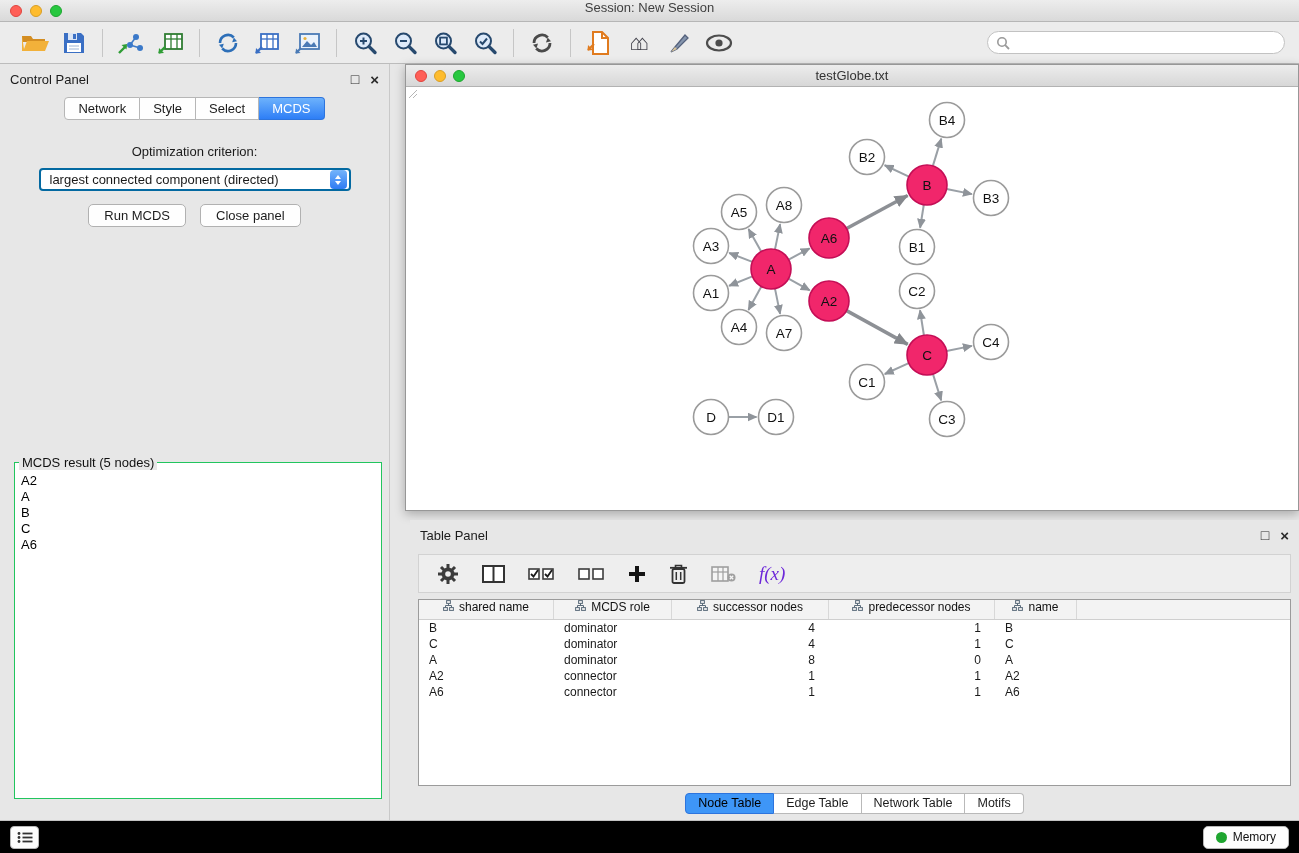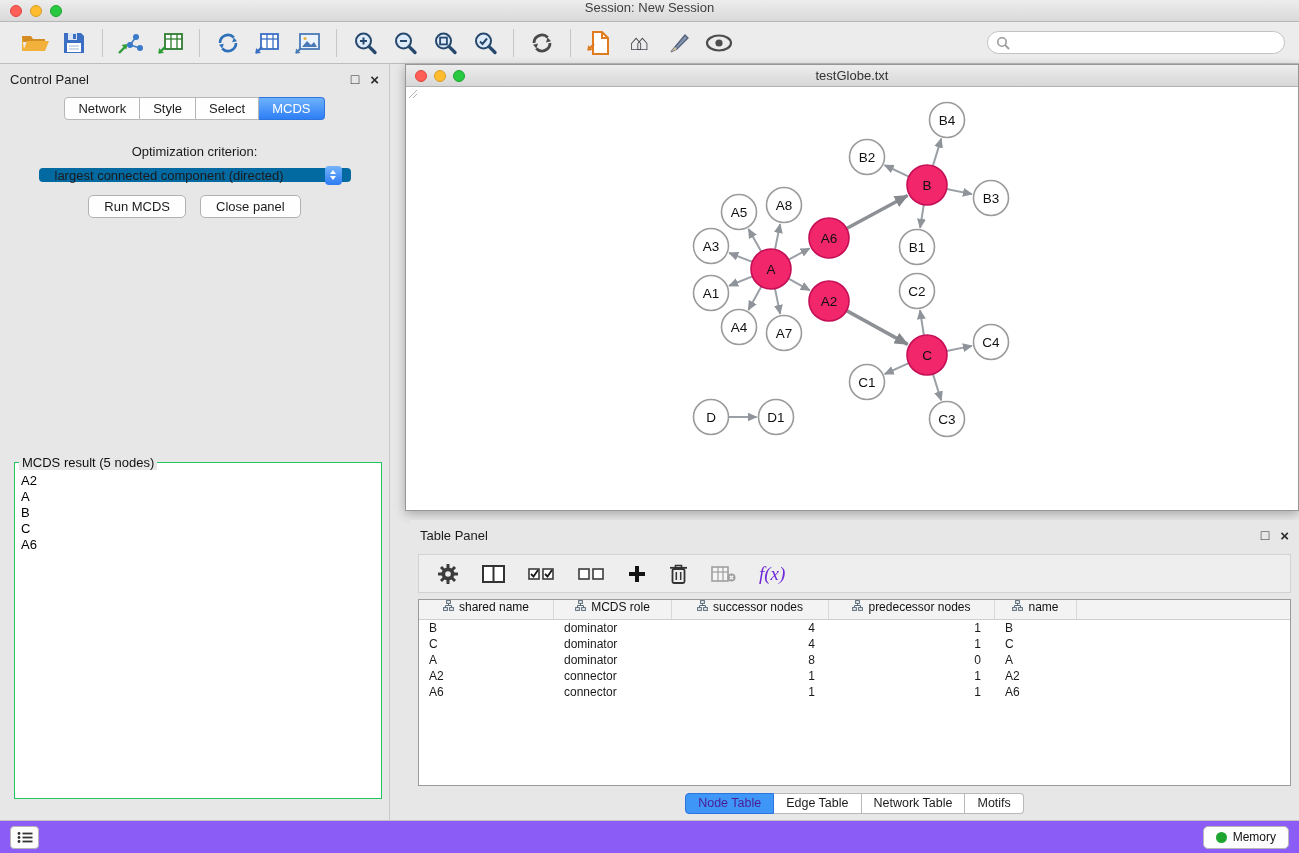--- a/index.html
+++ b/index.html
@@ -28,21 +28,21 @@
   .panel-header{height:30px;display:flex;align-items:center;padding:0 10px;font-size:13px;color:#1c1c1c}
   .win-icons{margin-left:auto;display:flex;gap:11px;align-items:center}
   .win-icons span{font-size:14px;color:#2b2b2b;line-height:1}
   .win-icons .x{font-weight:bold;font-size:15px}
   .cp-tabs{display:flex;justify-content:center;margin-top:3px}
   .cp-tab{font-size:13px;height:23px;line-height:21px;padding:0 13px;background:#fefefe;border:1px solid #b6b6b6;border-left:none;color:#1c1c1c}
   .cp-tab:first-child{border-left:1px solid #b6b6b6;border-radius:4px 0 0 4px}
   .cp-tab:last-child{border-radius:0 4px 4px 0}
   .cp-tab.active{background:linear-gradient(#6db2fc,#2e7ef6);color:#fff;border-color:#2d74dd}
   .opt-label{text-align:center;margin-top:24px;font-size:13px}
-  .combo{margin:9px auto 0;width:312px;height:14px;background:#fff;border:7px solid #0369a1;border-radius:4px;display:flex;align-items:center}
+  .combo{margin:9px auto 0;width:312px;height:23px;background:#fff;border:2px solid #0369a1;border-radius:4px;display:flex;align-items:center}
   .combo-text{flex:1;padding:0 9px;font-size:13px;white-space:nowrap;overflow:hidden}
   .combo-step{width:17px;height:19px;margin-right:2px;border-radius:4px;background:linear-gradient(#74b4fb,#2e7bf3);display:flex;flex-direction:column;align-items:center;justify-content:center;gap:2px}
   .tri-up{width:0;height:0;border-left:3.5px solid transparent;border-right:3.5px solid transparent;border-bottom:4px solid #fff}
   .tri-dn{width:0;height:0;border-left:3.5px solid transparent;border-right:3.5px solid transparent;border-top:4px solid #fff}
   .cp-buttons{display:flex;justify-content:center;gap:14px;margin-top:13px}
   .cp-btn{height:23px;padding:0 15px;background:#fefefe;border:1px solid #b1b1b1;border-radius:5px;font-size:13px;color:#1c1c1c}
   .mcds-fieldset{position:absolute;left:14px;top:391px;width:368px;height:344px;border:1px solid #22c55e;background:#fff}
   .mcds-fieldset legend{font-size:13px;color:#111;background:#e7e7e7;padding:0 3px;margin-left:4px}
   .mcds-list{padding:3px 6px;font-size:13px;line-height:16px;color:#000}
 
@@ -64,24 +64,24 @@
   .th{display:flex;justify-content:center;gap:5px;border-right:1px solid #d8d8d8;height:100%;color:#111}
   .tbl-body{font-size:12px}
   .tr{display:flex;height:16px;align-items:center}
   .td{overflow:hidden;white-space:nowrap}
   .td.left{padding-left:10px;text-align:left}
   .td.right{padding-right:14px;text-align:right}
   .tp-tabs{display:flex;justify-content:center;margin-top:7px}
   .tp-tab{font-size:12.5px;height:21px;line-height:19px;padding:0 12px;background:#fff;border:1px solid #b9b9b9;border-left:none;color:#1c1c1c}
   .tp-tab:first-child{border-left:1px solid #b9b9b9;border-radius:4px 0 0 4px}
   .tp-tab:last-child{border-radius:0 4px 4px 0}
-  .tp-tab.active{background:#3e96f7;border-color:#2d74dd;color:#4c1d95}
+  .tp-tab.active{background:#3e96f7;border-color:#2d74dd;color:#000000}
 
   
-  .statusbar{position:absolute;left:0;top:820px;width:1299px;height:33px;background:#8b5cf6;border-top:1px solid #c2c2c2;display:flex;align-items:center;padding:0 10px}
+  .statusbar{position:absolute;left:0;top:820px;width:1299px;height:33px;background:#000000;border-top:1px solid #c2c2c2;display:flex;align-items:center;padding:0 10px}
   .sb-btn{width:29px;height:23px;background:#fdfdfd;border:1px solid #b7b7b7;border-radius:4px;display:flex;align-items:center;justify-content:center}
   .memory-btn{margin-left:auto;height:23px;padding:0 12px;background:#fdfdfd;border:1px solid #b7b7b7;border-radius:5px;display:flex;align-items:center;gap:6px;font-size:12px;color:#111}
   .memory-dot{width:11px;height:11px;border-radius:50%;background:#1ea52f}
 </style>
 </head>
 <body>
 
 <div class="titlebar">
   <div class="traffic">
     <span class="tl red"></span>

